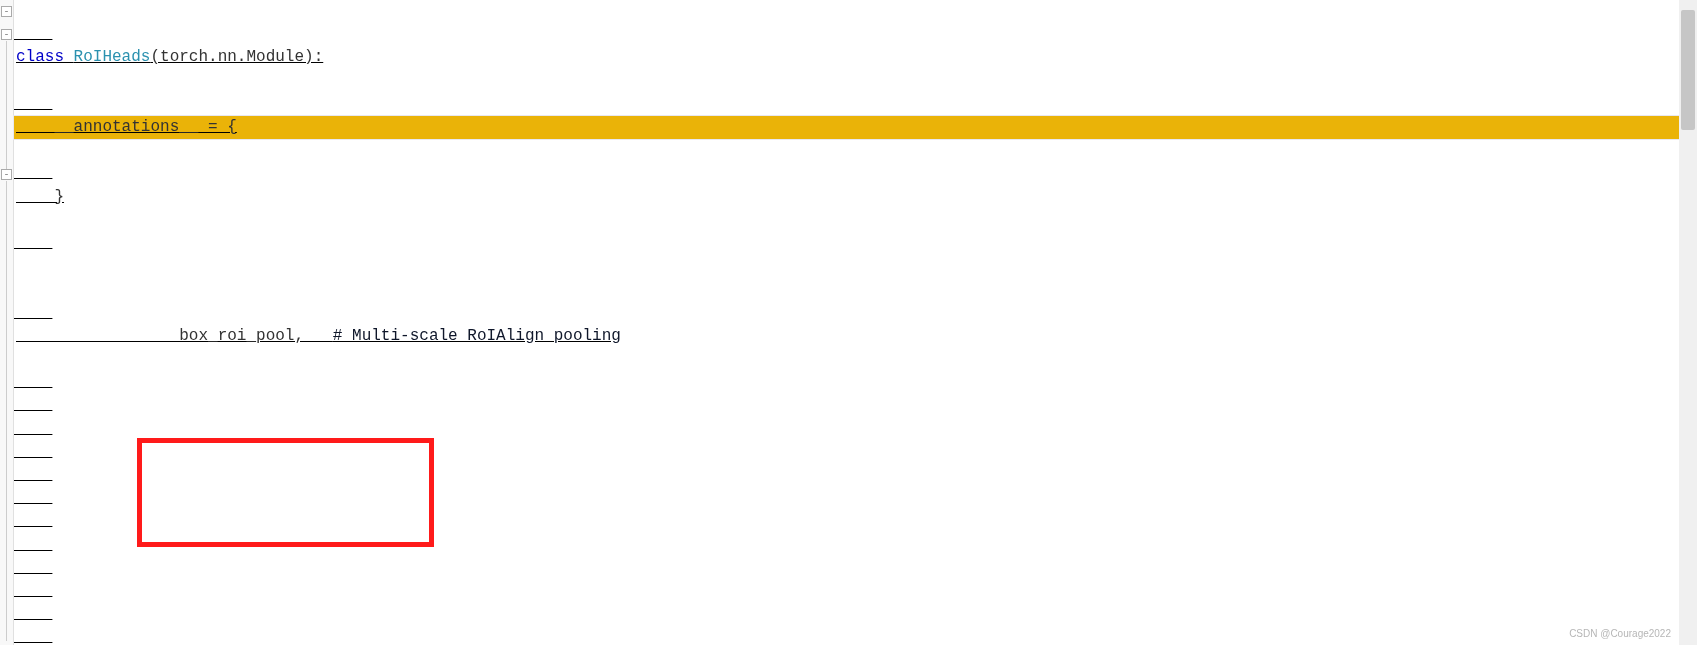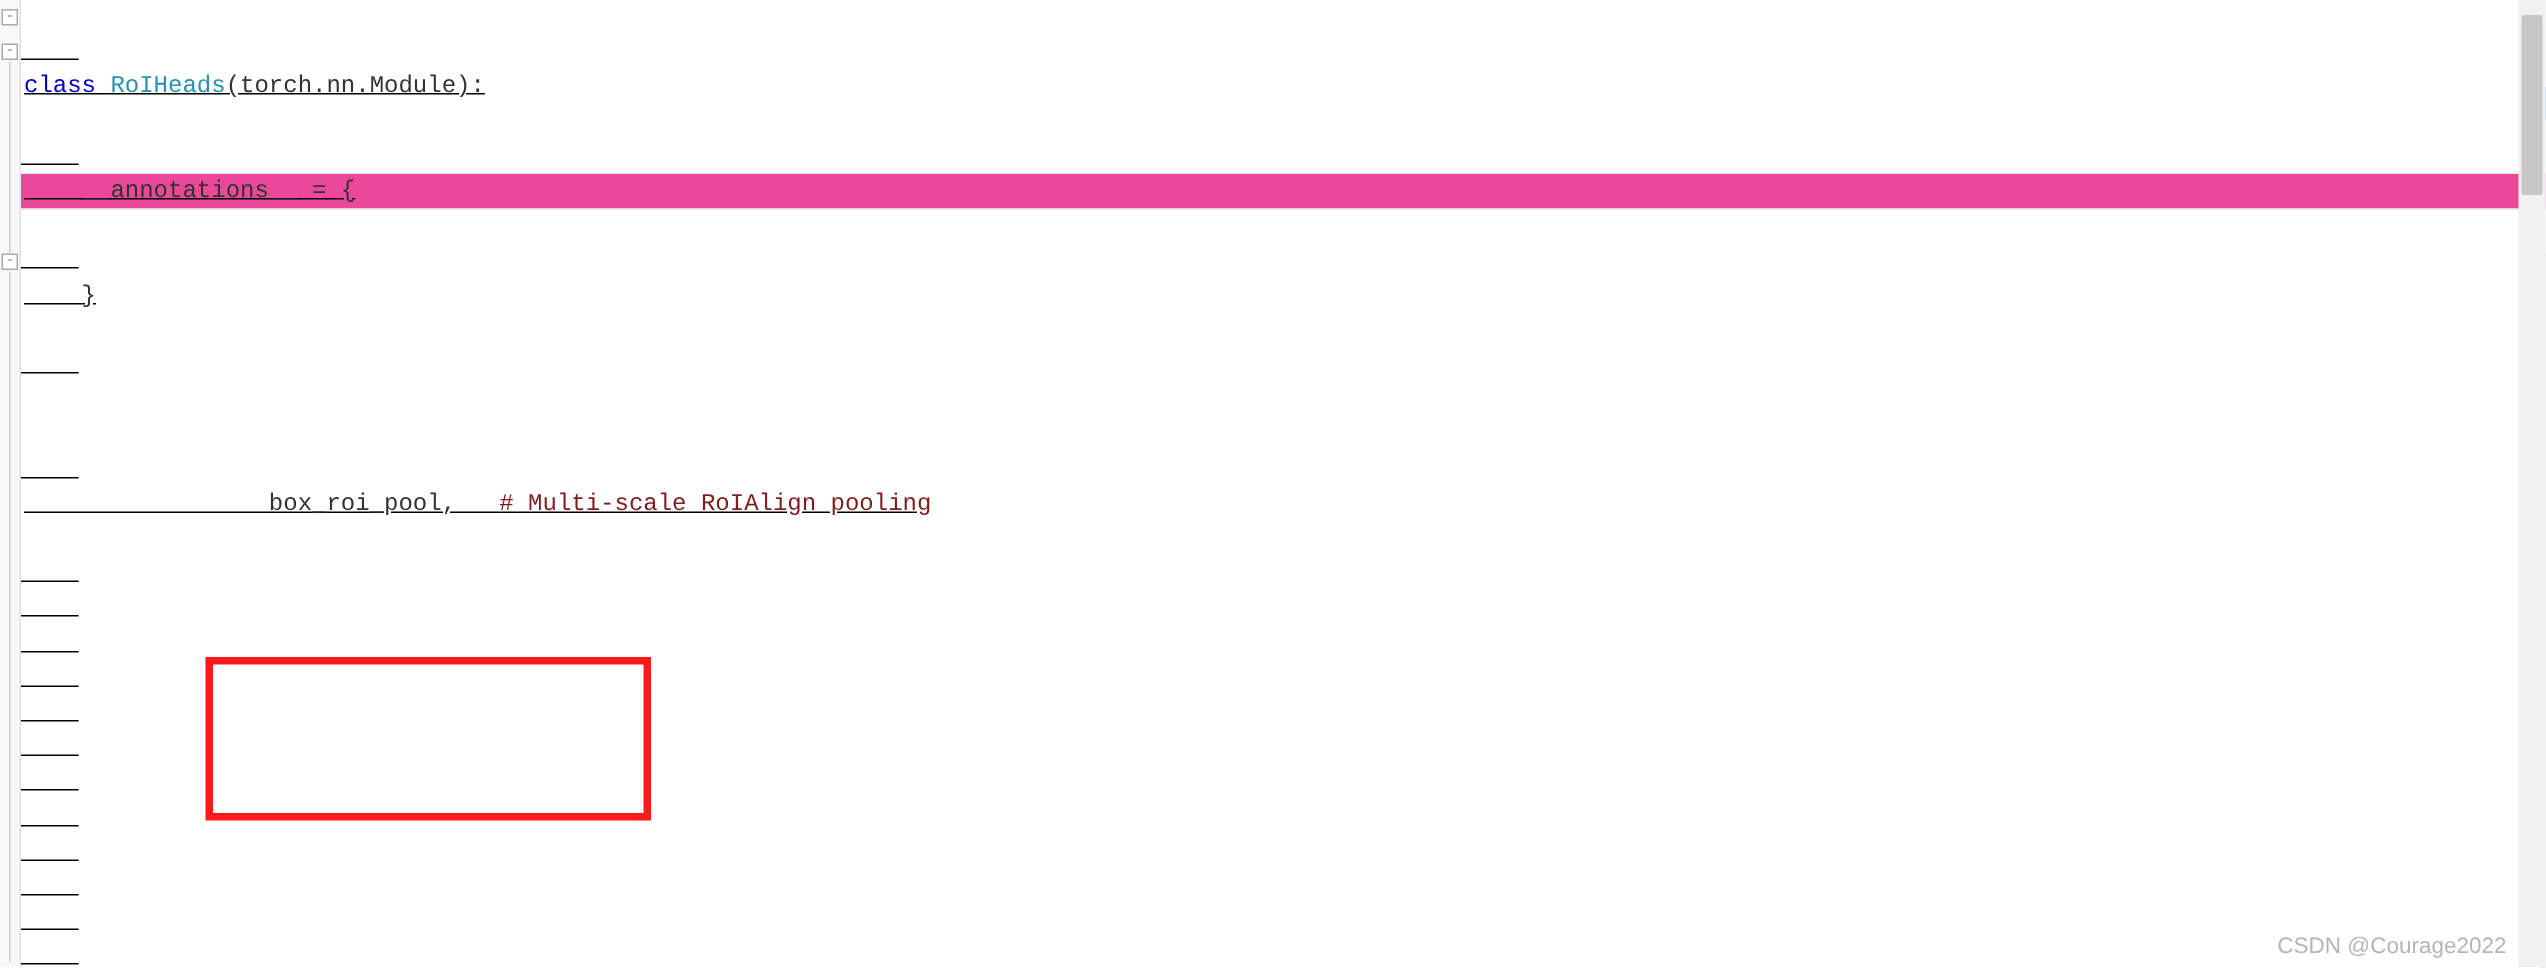--- a/index.html
+++ b/index.html
@@ -50,36 +50,36 @@
       line-height: 23.2px;
       position: relative;
       text-decoration: underline;
     }
     .code-line {
       height: 23.2px;
       padding-left: 2px;
       position: relative;
     }
     .current-line {
-      background: #ec4899;
+      background: #eab308;
       outline: 1px solid #e8e8f0;
     }
     .accent-bar {
       position:absolute;
       right:0;
       top:58px;
       width:6px;
       height:22px;
       background:#1a4fd6;
     }
     .kw { color: #0000c8; }
     .cls { color: #2b91af; }
     .fn { color: #6b2d8c; }
     .str { color: #a31515; }
-    .cmt { color: #7f1d1d; }
+    .cmt { color: #0f172a; }
     .self { color: #0000c8; }
     .plain { color: #333; }
     .red-box {
       position: absolute;
       border: 5px solid #ff1a1a;
       pointer-events: none;
     }
     .scrollbar-v {
       position: absolute;
       right: 0;
@@ -95,21 +95,21 @@
       height: 120px;
       background: #c6c6c6;
       border-radius: 2px;
     }
     .watermark {
       position: absolute;
       right: 26px;
       bottom: 6px;
       color: rgba(120,120,120,0.55);
       font-family: Arial, sans-serif;
-      font-size: 15px;
+      font-size: 10px;
       pointer-events:none;
     }
   </style>
 </head>
 <body>
 
 <div class="editor-wrap">
   <div class="gutter">
     <div class="fold-marker" style="top:6px">-</div>
     <div class="fold-marker" style="top:29px">-</div>

